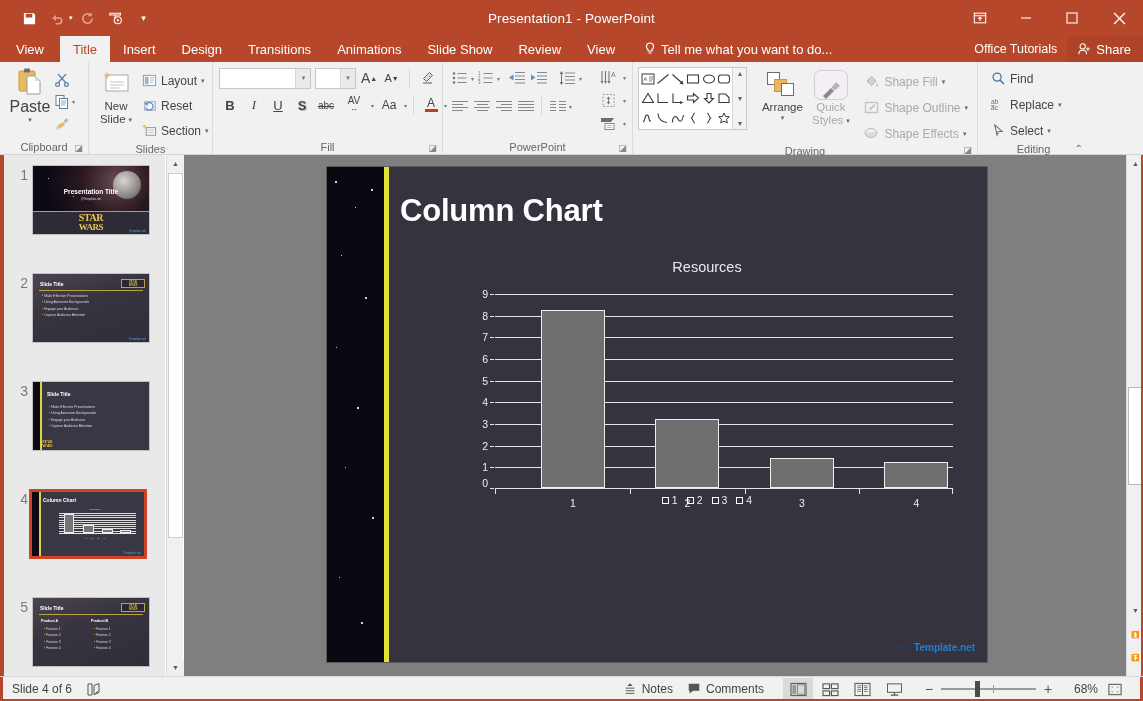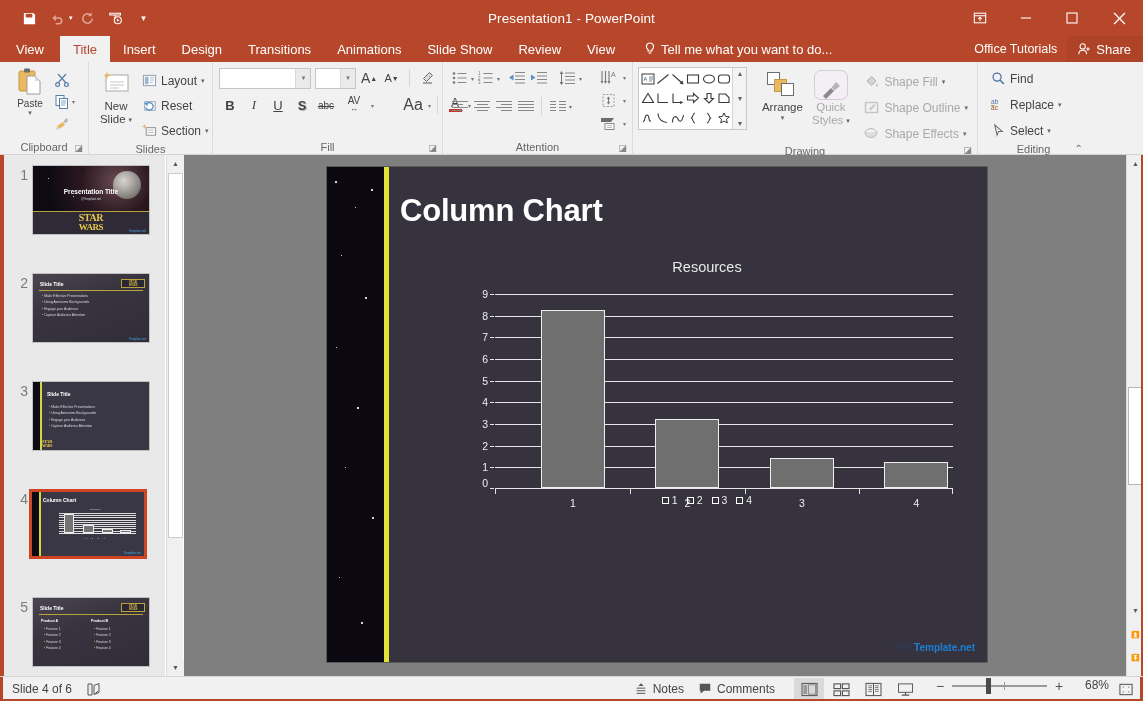--- a/index.html
+++ b/index.html
@@ -290,21 +290,21 @@
   }
   .ws-right-edge{ position:absolute; right:0; top:0; width:2px; height:521px; background:#b7472a; }
 
   
   .statusbar{
     position:absolute; left:0; top:676px; width:1143px; height:25px;
     background:#f1f1f1; border-top:1px solid #d6d6d6;
     display:flex; align-items:center; font-size:12px; color:#444;
   }
   .sb-left{ display:flex; align-items:center; gap:14px; padding-left:12px; }
-  .sb-right{ position:absolute; right:4px; display:flex; align-items:flex-start; gap:4px; }
+  .sb-right{ position:absolute; right:15px; display:flex; align-items:center; gap:4px; }
   .sb-item{ display:flex; align-items:center; gap:5px; padding:0 5px; height:22px; }
   .viewbtns{ display:flex; align-items:center; gap:2px; margin:0 6px 0 10px; }
   .viewbtn{
     width:30px; height:22px; display:flex; align-items:center; justify-content:center; color:#555;
   }
   .viewbtn.active{ background:#dadada; }
   .zoomslider{ display:flex; align-items:center; gap:6px; margin:0 4px; }
   .zs-track{ position:relative; width:95px; height:2px; background:#9a9a9a; }
   .zs-mid{ position:absolute; left:52px; top:-3px; width:1px; height:8px; background:#9a9a9a; }
   .zs-handle{
@@ -414,21 +414,21 @@
     <div class="rgroup-body">
       <div class="paste-col">
         <span class="big-ico">
           <svg width="30" height="30" viewBox="0 0 30 30">
             <rect x="4" y="4" width="16" height="20" rx="1.5" fill="#e8b960" stroke="#c79a43"></rect>
             <rect x="9" y="1.5" width="6" height="4" rx="1" fill="#6d6d6d"></rect>
             <path fill="#fff" stroke="#9b9b9b" d="M12 9h8l5 5v13h-13z"></path>
             <path fill="#dcdcdc" d="M20 9l5 5h-5z"></path>
           </svg>
         </span>
-        <span style="font-size:10px;color:#444;">Paste</span>
+        <span style="font-size:16px;color:#444;">Paste</span>
         <span class="caret">▾</span>
       </div>
       <div class="mini-col">
         <div class="mini-btn">
           <span>
             <svg width="16" height="16" viewBox="0 0 16 16">
                 <path fill="none" stroke="#5a7fa8" stroke-width="1.2" d="M4 2l8 9M12 2L4 11"></path>
                 <circle cx="3.6" cy="12.6" r="1.9" fill="none" stroke="#5a7fa8" stroke-width="1.2"></circle>
                 <circle cx="12.4" cy="12.6" r="1.9" fill="none" stroke="#5a7fa8" stroke-width="1.2"></circle>
               </svg>
@@ -549,21 +549,21 @@
         <div class="fbtn" style="font-weight:bold;">B</div>
         <div class="fbtn" style="font-style:italic;font-family:'Liberation Serif',serif;">I</div>
         <div class="fbtn" style="text-decoration:underline;">U</div>
         <div class="fbtn" style="font-weight:bold;text-shadow:1px 1px 0 #bbb;">S</div>
         <div class="fbtn" style="font-size:10px;text-decoration:line-through;">abc</div>
         <div class="fbtn" style="width:30px;flex-direction:column;line-height:.85;">
           <span style="font-size:10px;">AV</span>
           <span style="font-size:8px;">↔</span>
         </div>
         <span class="caret-sm">▾</span>
-        <div class="fbtn" style="width:26px;font-size:16px;margin-left:24px;">Aa</div>
+        <div class="fbtn" style="width:26px;font-size:12px;">Aa</div>
         <span class="caret-sm">▾</span>
         <span class="vsep"></span>
         <div class="fbtn" style="flex-direction:column;line-height:.9;">
           <span style="font-size:12px;">A</span>
           <span style="width:13px;height:3px;background:#c0392b;"></span>
         </div>
         <span class="caret-sm">▾</span>
       </div>
     </div>
     <div class="rgroup-label">
@@ -672,21 +672,21 @@
                 <path fill="#6d6d6d" d="M1 2h13l-3 4H1z"></path>
                 <rect x="5" y="7.5" width="9" height="6" fill="#fff" stroke="#888"></rect>
                 <path stroke="#bbb" d="M7 9.5h5M7 11.5h5"></path>
               </svg>
           </div>
           <span class="caret-sm">▾</span>
         </div>
       </div>
     </div>
     <div class="rgroup-label">
-      <span>Attention</span>
+      <span>PowerPoint</span>
       <span class="dlg-launch">◪</span>
     </div>
   </div>
 
   <div class="rgroup draw-g">
     <div class="rgroup-body" style="padding-top:5px;">
       <div class="shapes-box">
         <div class="shapes-grid">
           <div class="shp">
               <svg width="14" height="12" viewBox="0 0 14 12">

